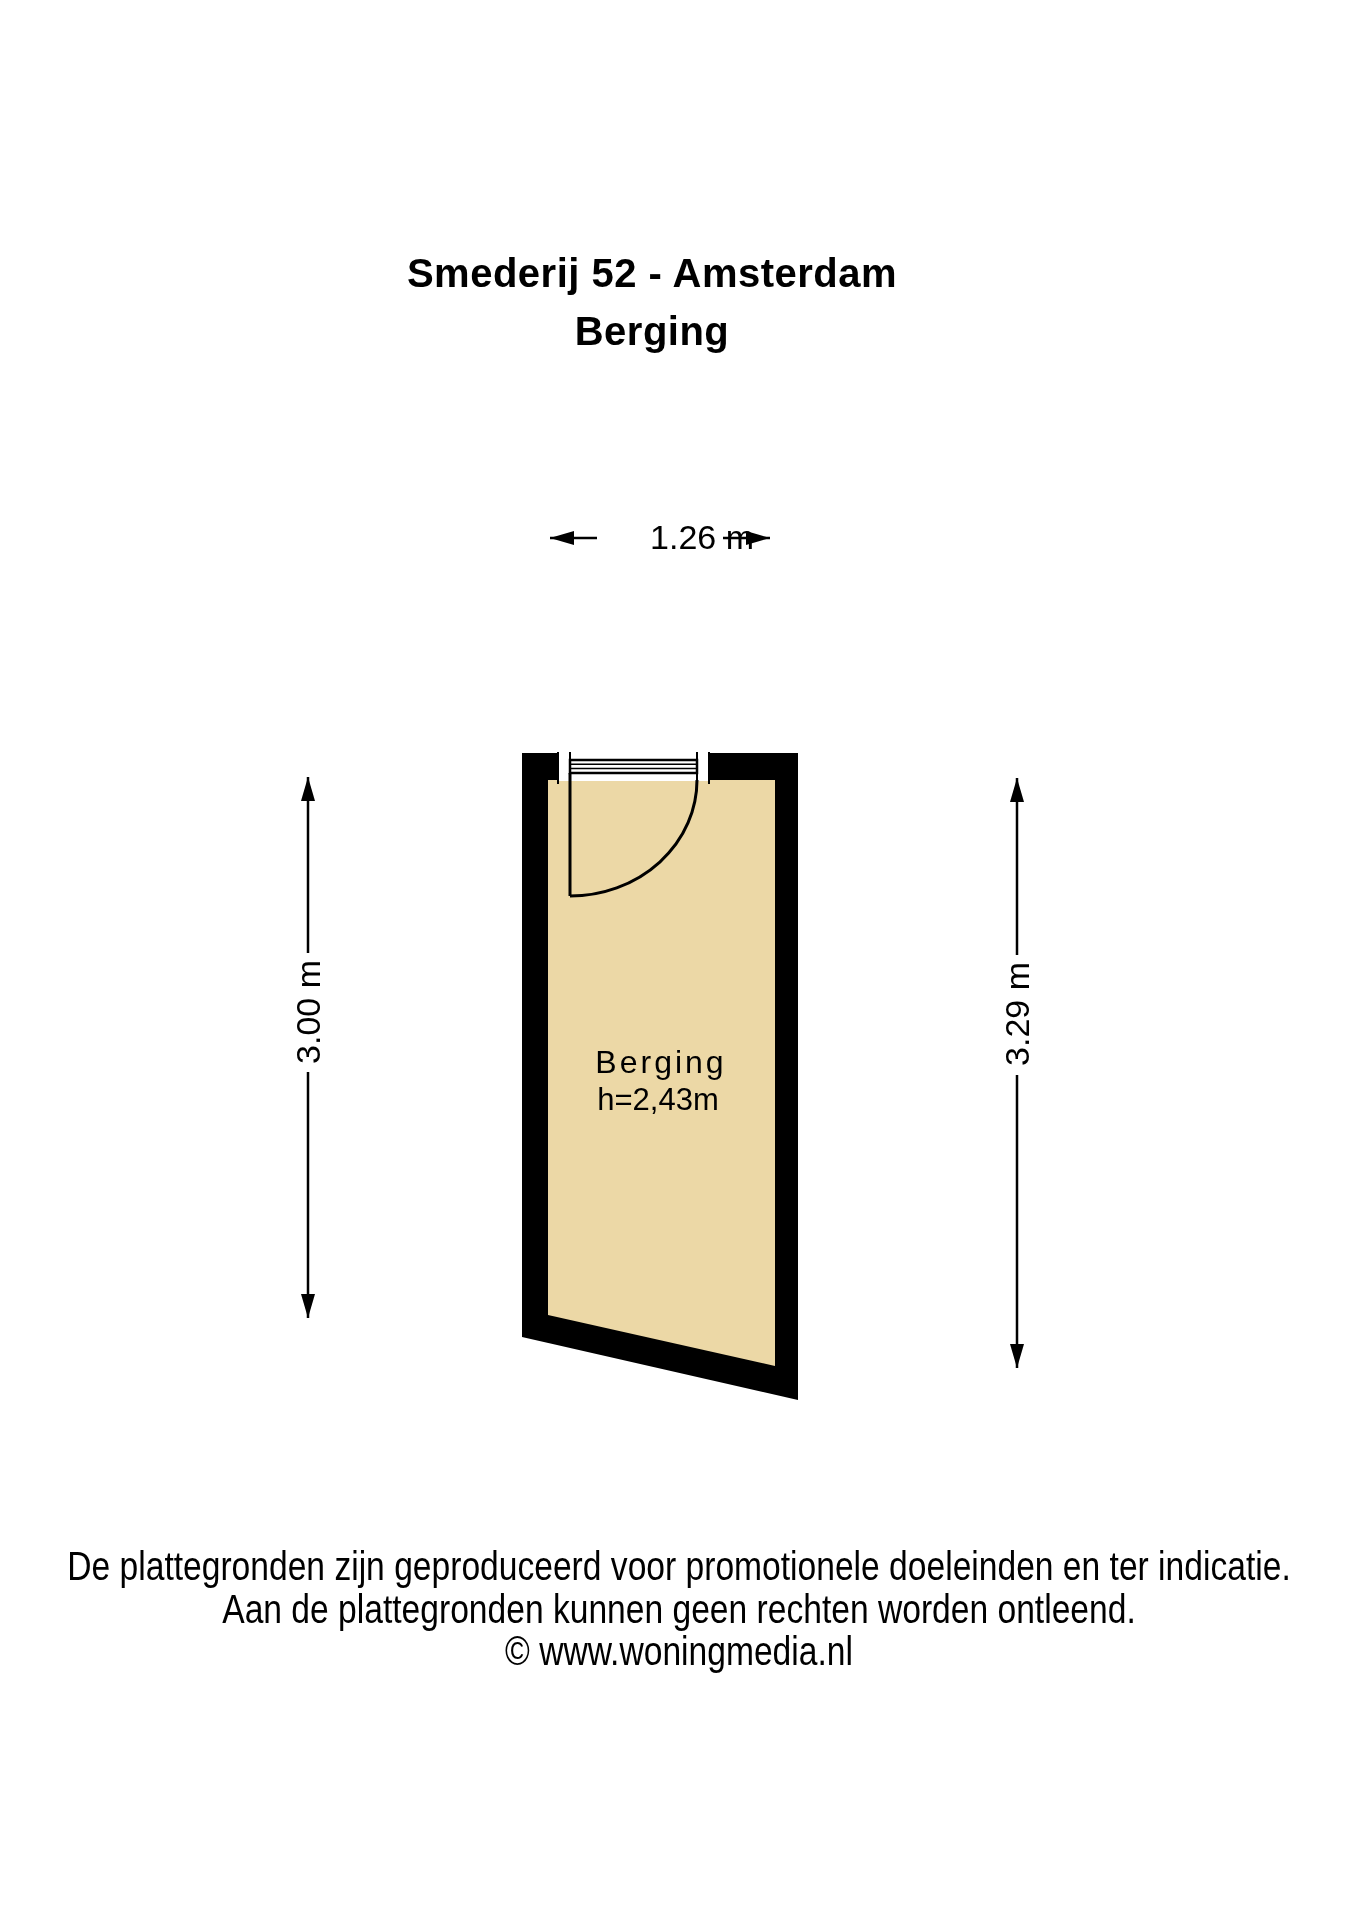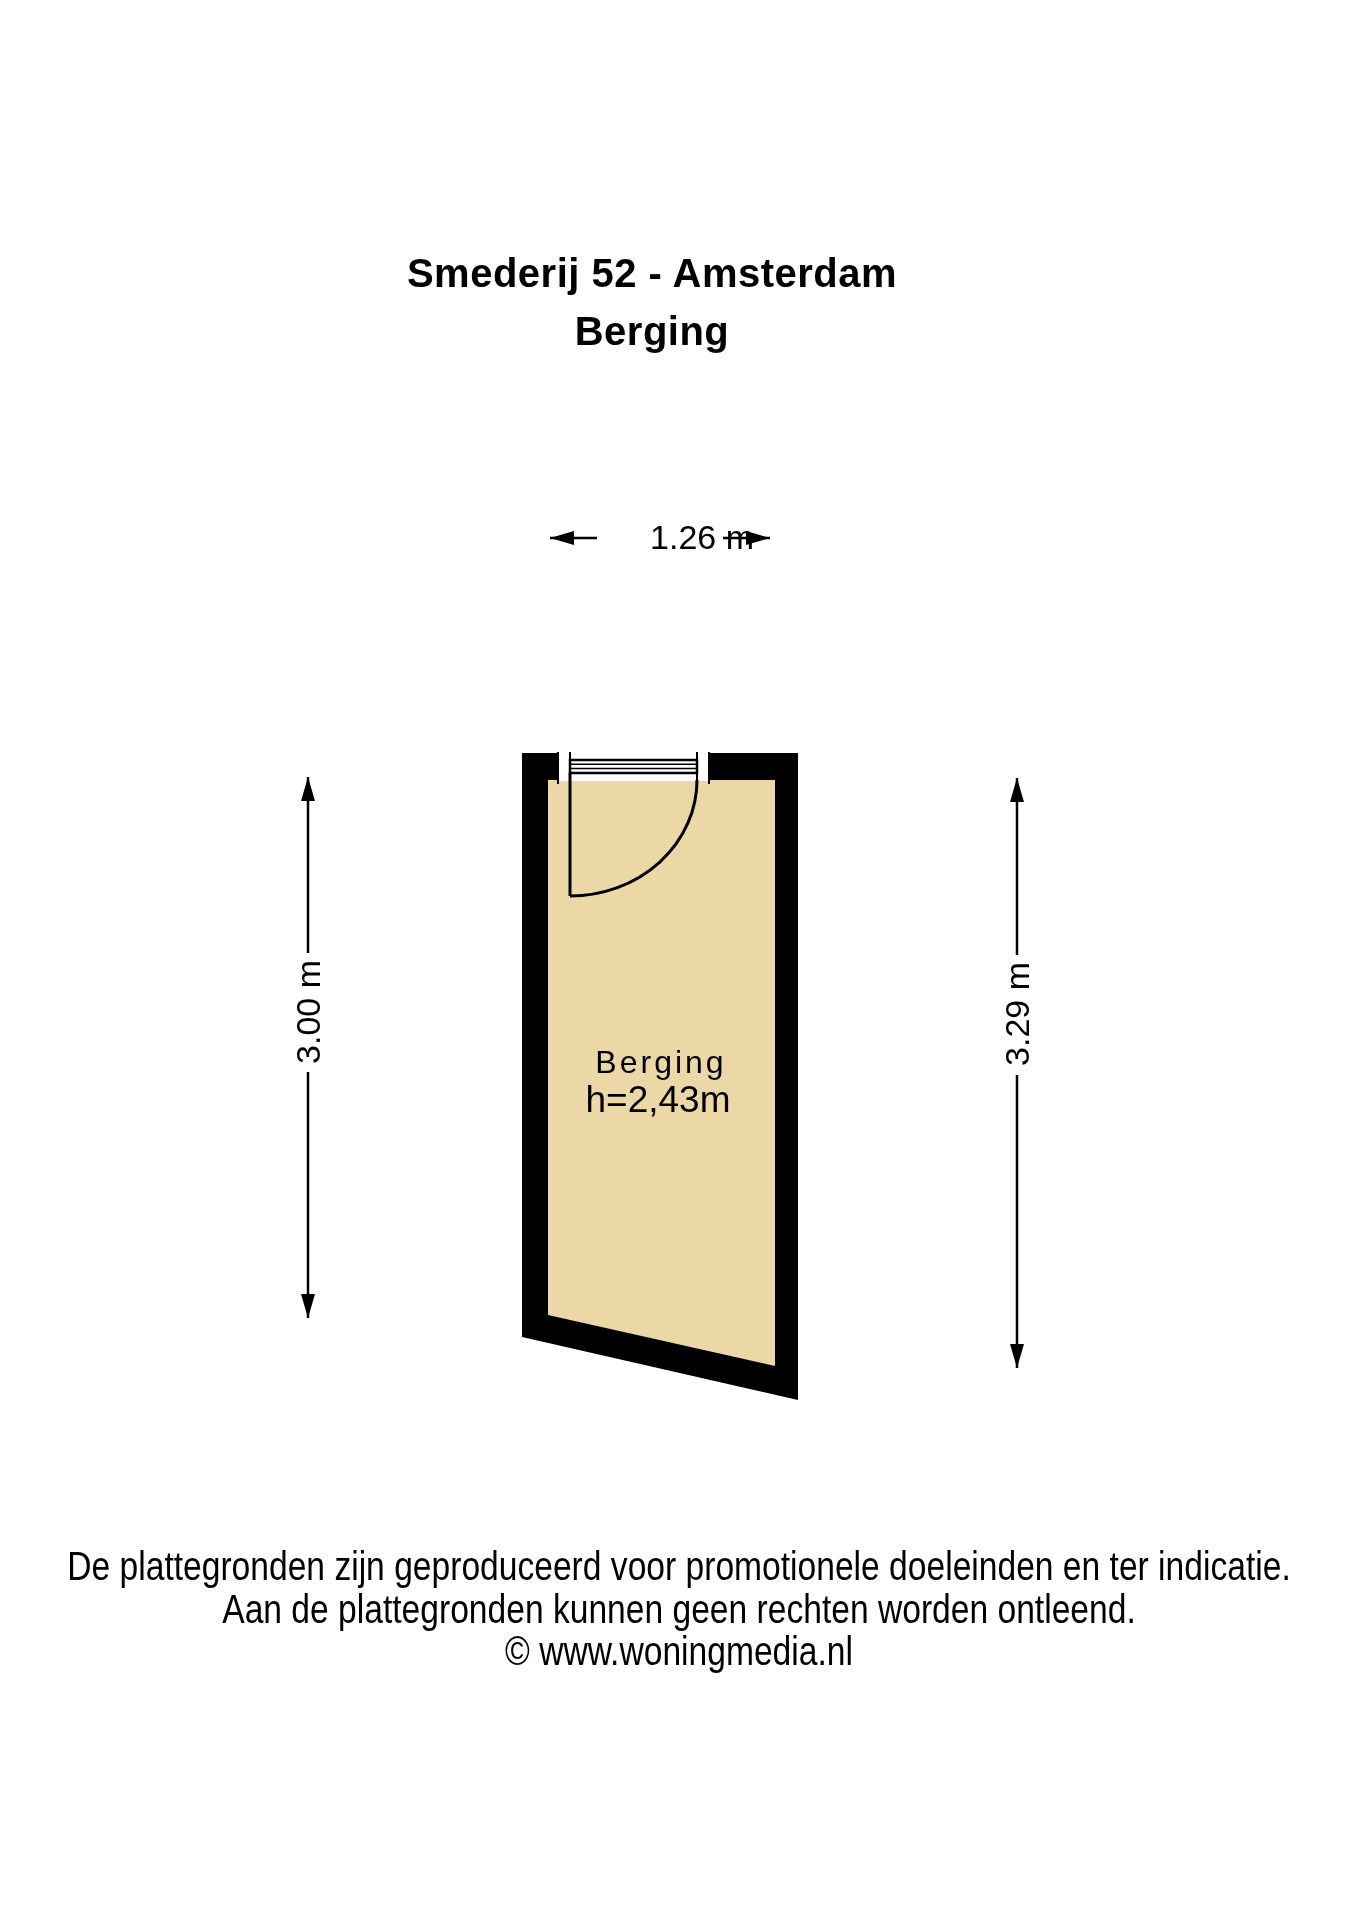--- a/index.html
+++ b/index.html
@@ -8,21 +8,21 @@
     font-family:"Liberation Sans", sans-serif;color:#000;overflow:hidden;
   }
   .label{
     position:absolute;transform:translate(-50%,-50%);
     white-space:nowrap;text-align:center;color:#000;
   }
   .title-line{font-size:40px;font-weight:bold;letter-spacing:0.5px;}
   .dim-label{font-size:34px;}
   .dim-label.vertical{transform:translate(-50%,-50%) rotate(-90deg);}
   .room-name{font-size:32px;letter-spacing:3px;}
-  .room-height{font-size:37px;}
+  .room-height{font-size:31px;}
   .footer-line{font-size:40px;transform:translate(-50%,-50%) scaleX(0.84);}
   svg{position:absolute;top:0;left:0;}
 </style>
 </head>
 <body style="background: rgb(255, 255, 255);">
 
 <svg width="1358" height="1920" viewBox="0 0 1358 1920">
 
   <polygon points="522,753 798,753 798,1400 522,1337" fill="#000000"></polygon>
 

